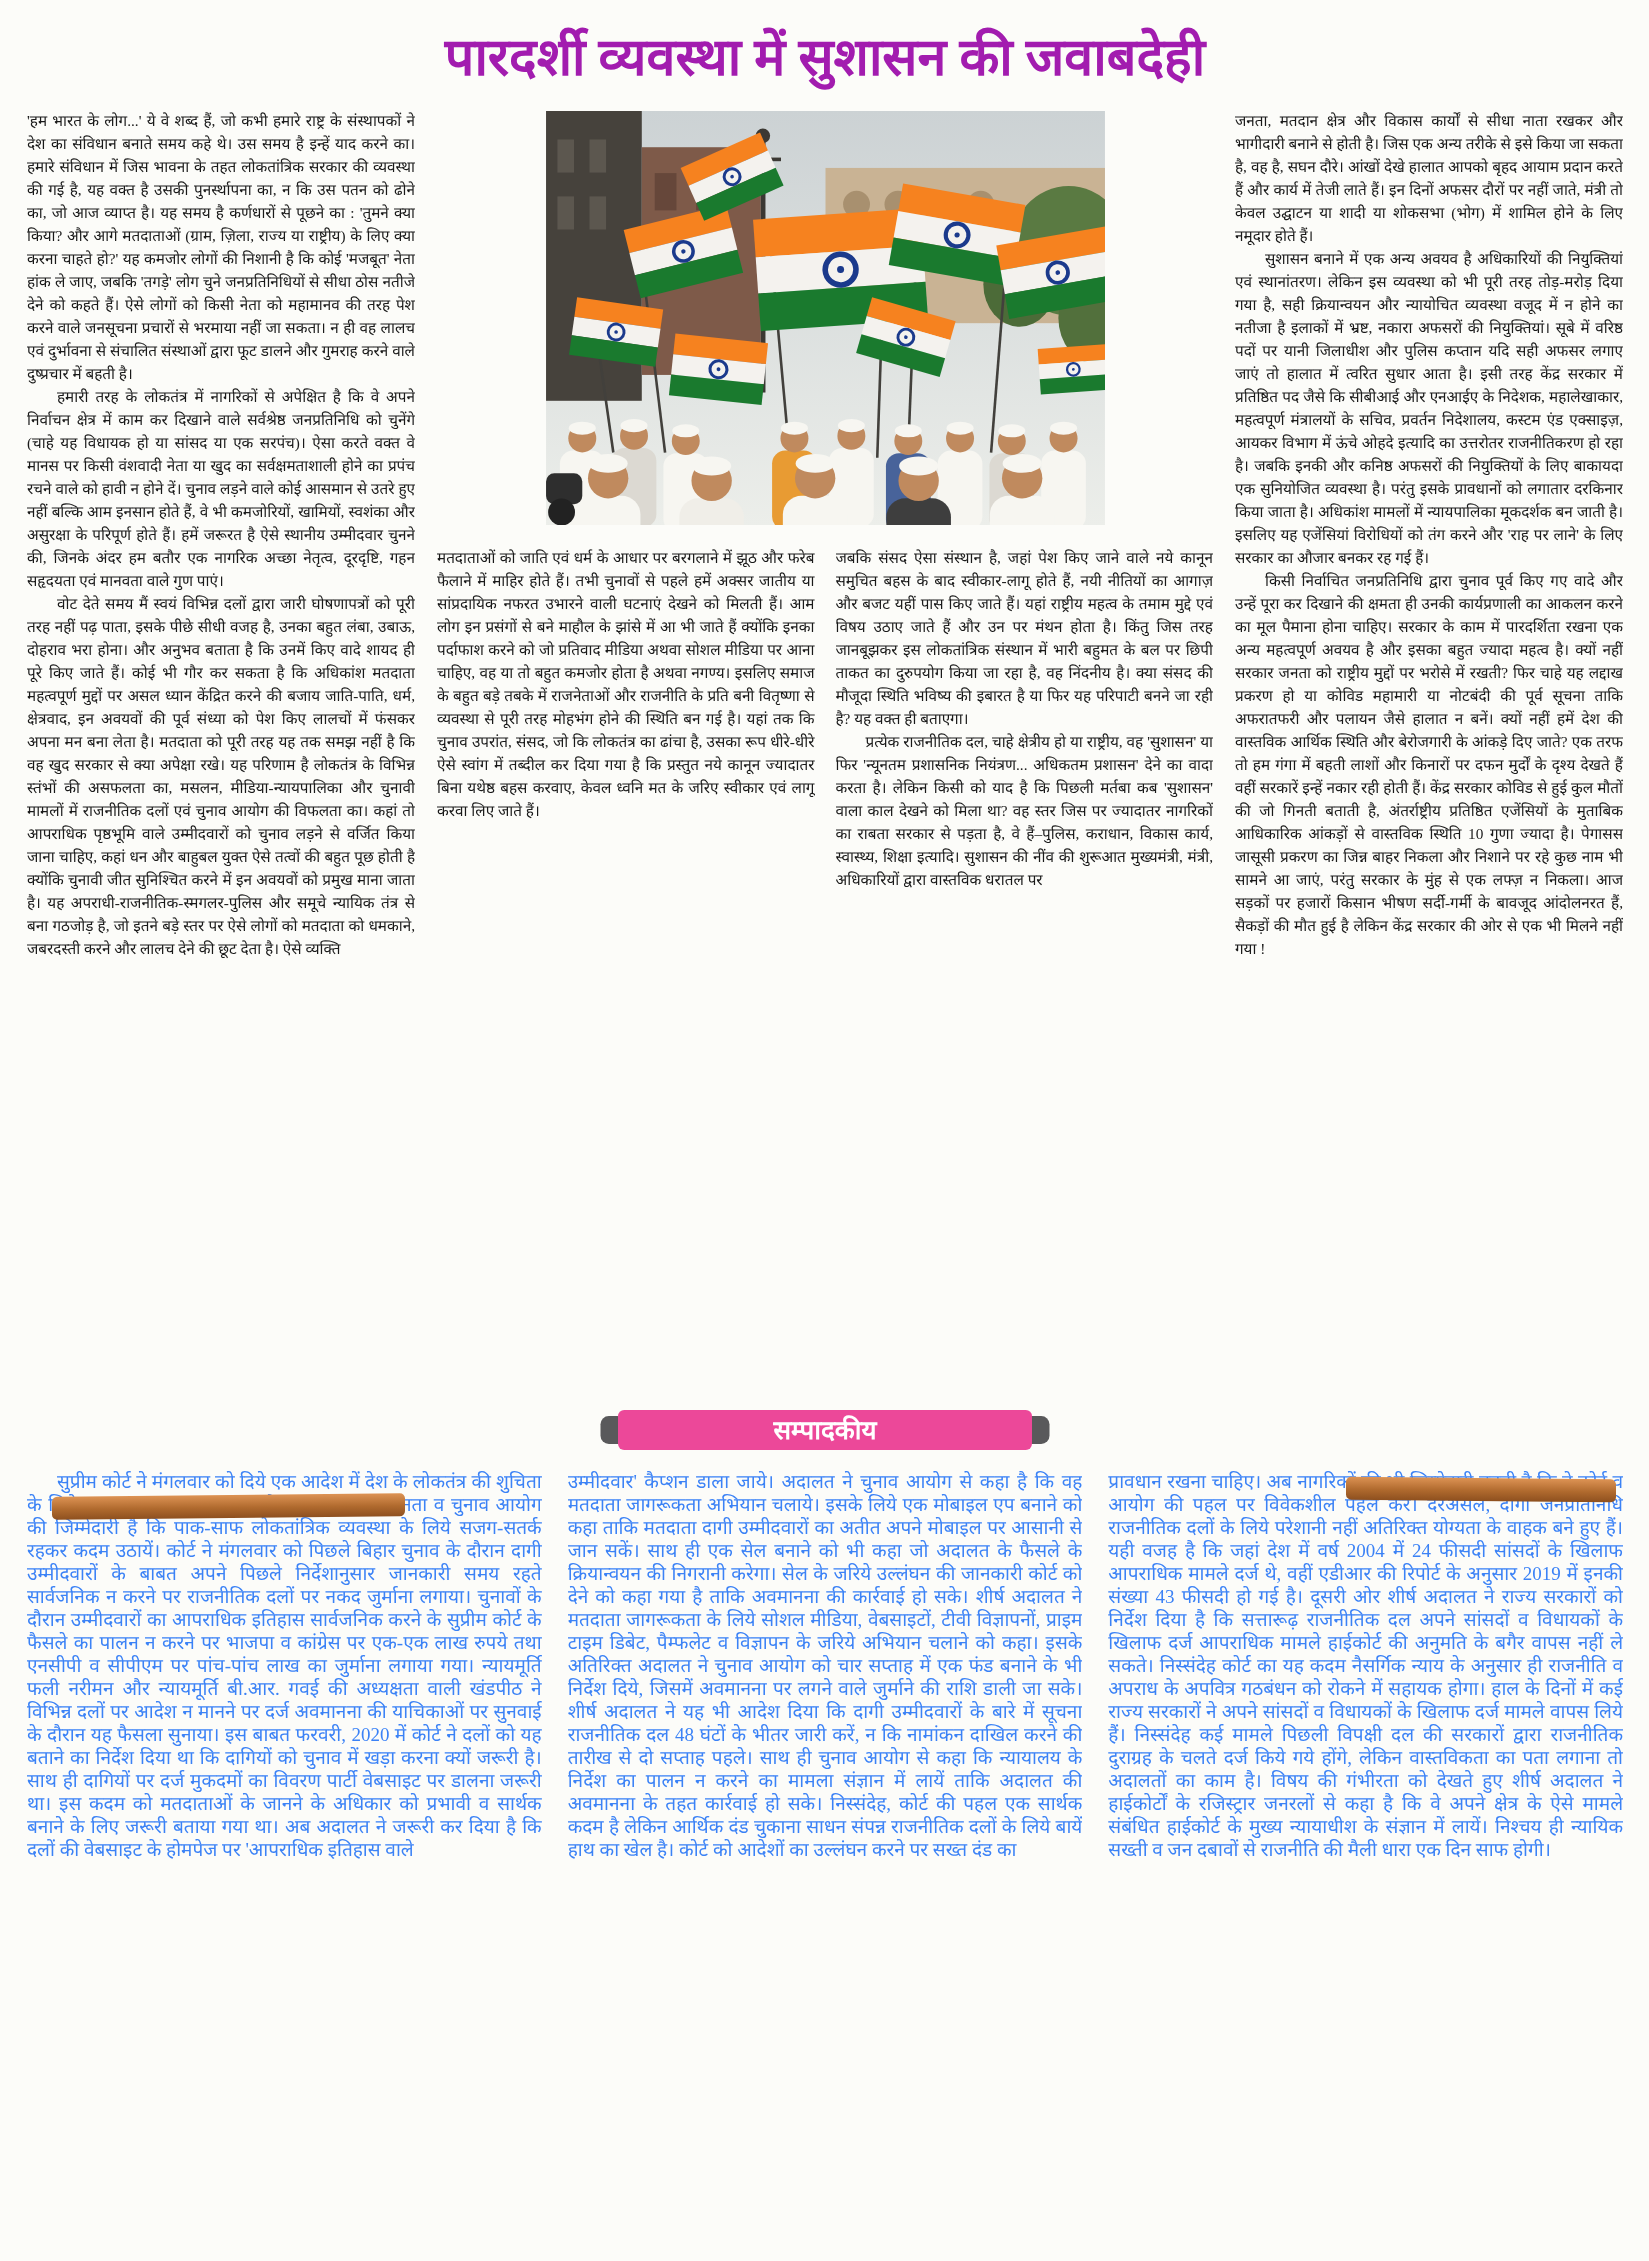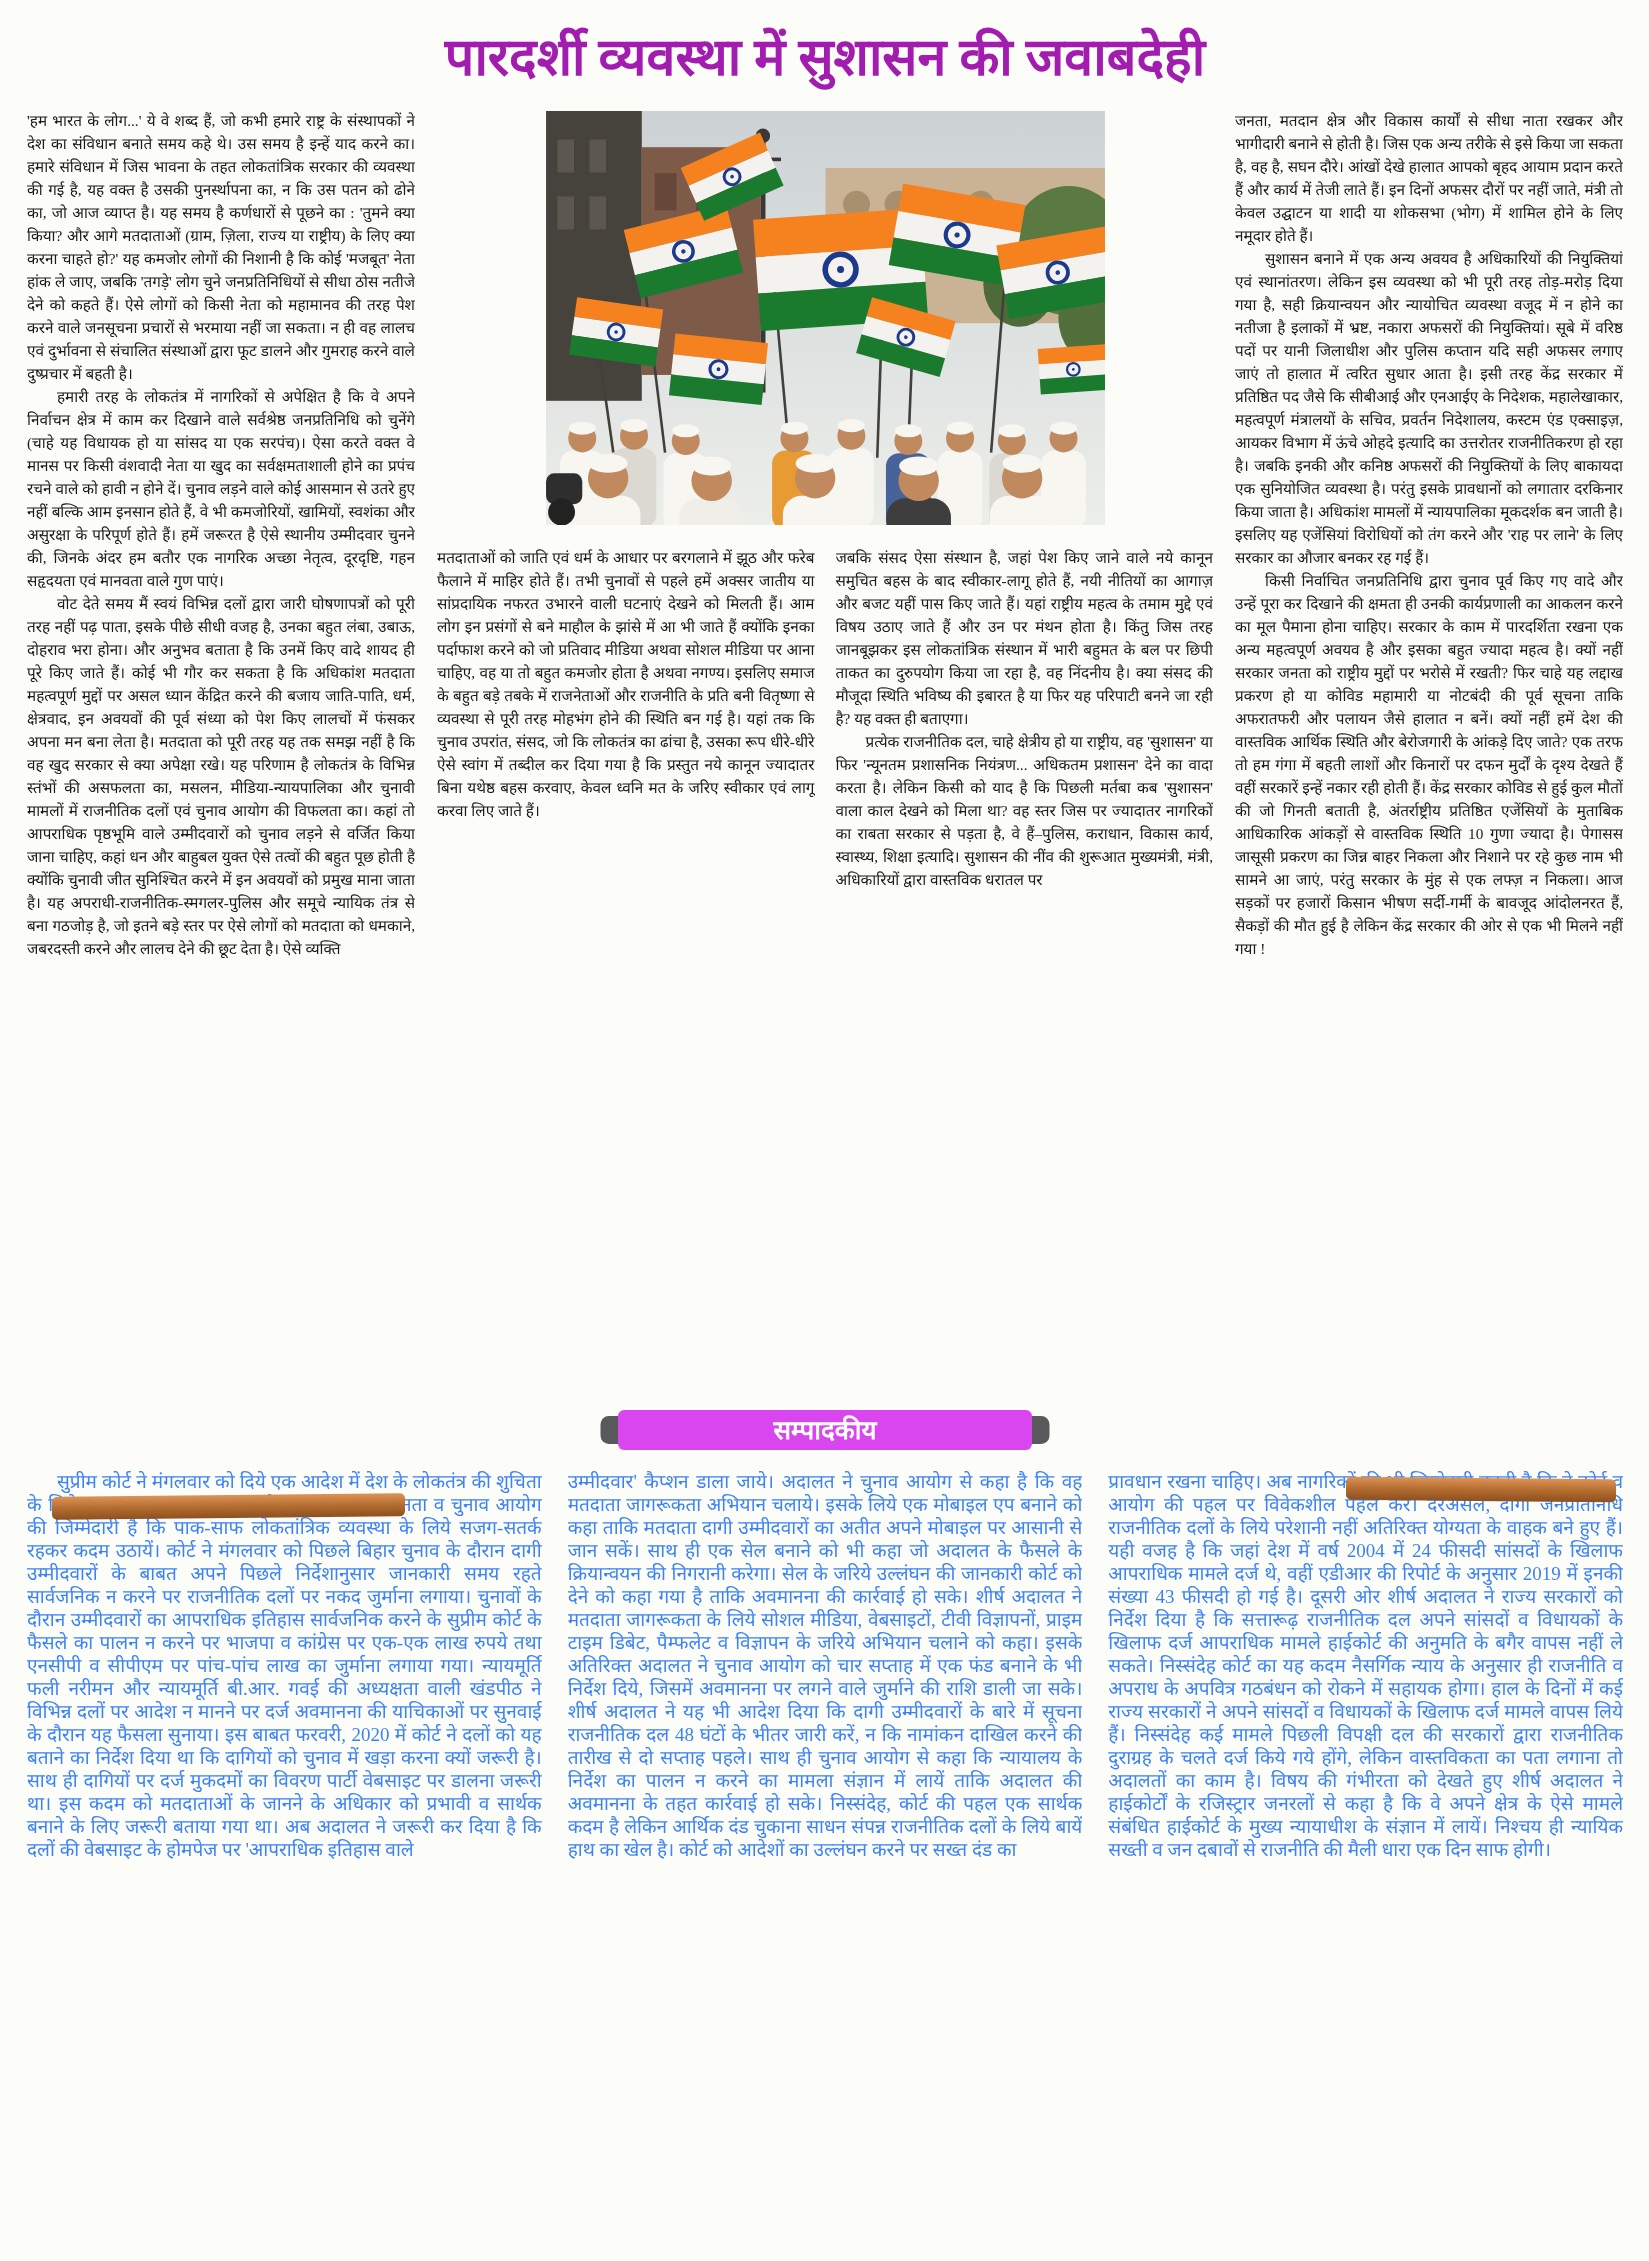--- a/index.html
+++ b/index.html
@@ -126,21 +126,21 @@
     transform: translateX(-50%);
     width: 449px;
     height: 28px;
     background: #59595b;
     border-radius: 8.3px;
   }
   .ed-label {
     position: relative;
     z-index: 1;
     width: 414px;
-    background: #d946ef;
+    background: #ec4899;
     color: #fff;
     text-align: center;
     font-size: 26px;
     line-height: 40px;
     font-weight: bold;
     border-radius: 6.2px;
     font-family: "Liberation Sans", "DejaVu Sans", sans-serif;
   }
   .ed-title {
     text-align: center;

